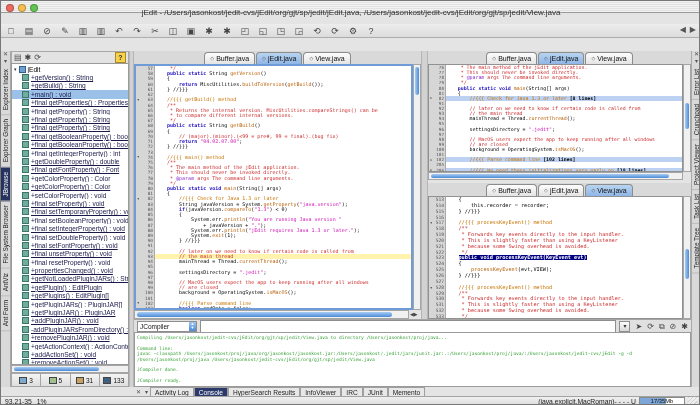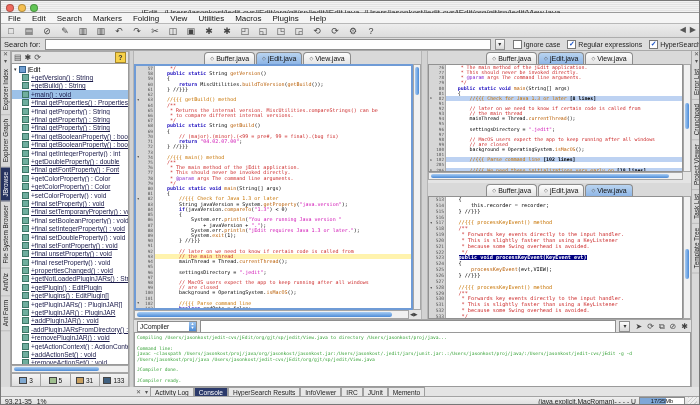--- a/index.html
+++ b/index.html
@@ -108,32 +108,20 @@
 
   <div class="abs titlebar">
     <span class="lights">
         <span class="light" style="background: rgb(238, 106, 94);"></span>
         <span class="light" style="background: rgb(245, 191, 79);"></span>
         <span class="light" style="background: rgb(97, 197, 84);"></span>
       </span>
     <span class="title">jEdit - /Users/jasonkost/jedit-cvs/jEdit/org/gjt/sp/jedit/jEdit.java, /Users/jasonkost/jedit-cvs/jEdit/org/gjt/sp/jedit/View.java</span>
   </div>
 
-  <div class="abs menubar" id="menubar">
-      <span class="menu-item">File</span>
-      <span class="menu-item">Edit</span>
-      <span class="menu-item">Search</span>
-      <span class="menu-item">Markers</span>
-      <span class="menu-item">Folding</span>
-      <span class="menu-item">View</span>
-      <span class="menu-item">Utilities</span>
-      <span class="menu-item">Macros</span>
-      <span class="menu-item">Plugins</span>
-      <span class="menu-item">Help</span>
-    </div>
 
   <div class="abs toolbar" id="toolbar">
       <span class="tbtn">□</span>
       <span class="tbtn">▤</span>
       <span class="tbtn">⊘</span>
       <span class="tbtn">✎</span>
       <span class="tbtn">▥</span>
       <span class="tbtn">▥</span>
       <span class="tbtn">↶</span>
       <span class="tbtn">↷</span>
@@ -149,39 +137,20 @@
       <span class="tbtn">⟲</span>
       <span class="tbtn">⟳</span>
       <span class="tbtn">⚙</span>
       <span class="tbtn">?</span>
     </div>
   <div class="abs tool-nav" style="top:24px;">
     <span>◀</span>
     <span>▶</span>
   </div>
 
-  <div class="abs searchbar">
-    <span class="searchlabel">Search for:</span>
-    <input class="searchfield" style="">
-    <span class="dropbtn">▾</span>
-    <span id="search-checks" style="display:flex;gap:7px;margin-left:4px;">
-        <span class="cb">
-          <span class="cbbox"></span>
-          <span class="cblabel">Ignore case</span>
-        </span>
-        <span class="cb">
-          <span class="cbbox">✓</span>
-          <span class="cblabel">Regular expressions</span>
-        </span>
-        <span class="cb">
-          <span class="cbbox">✓</span>
-          <span class="cblabel">HyperSearch</span>
-        </span>
-      </span>
-  </div>
 
   <div class="abs vstrip" id="lstrip" style="left:0;border-right:1px solid #a8a8a8;">
       <span class="stripbtn">✕</span>
       <span class="stripbtn">▾</span>
       <span class="vtab">Explorer Index</span>
       <span class="vtab">Explorer Graph</span>
       <span class="vtab selv">JBrowse</span>
       <span class="vtab">File System Browser</span>
       <span class="vtab">AntViz</span>
       <span class="vtab">Ant Farm</span>

